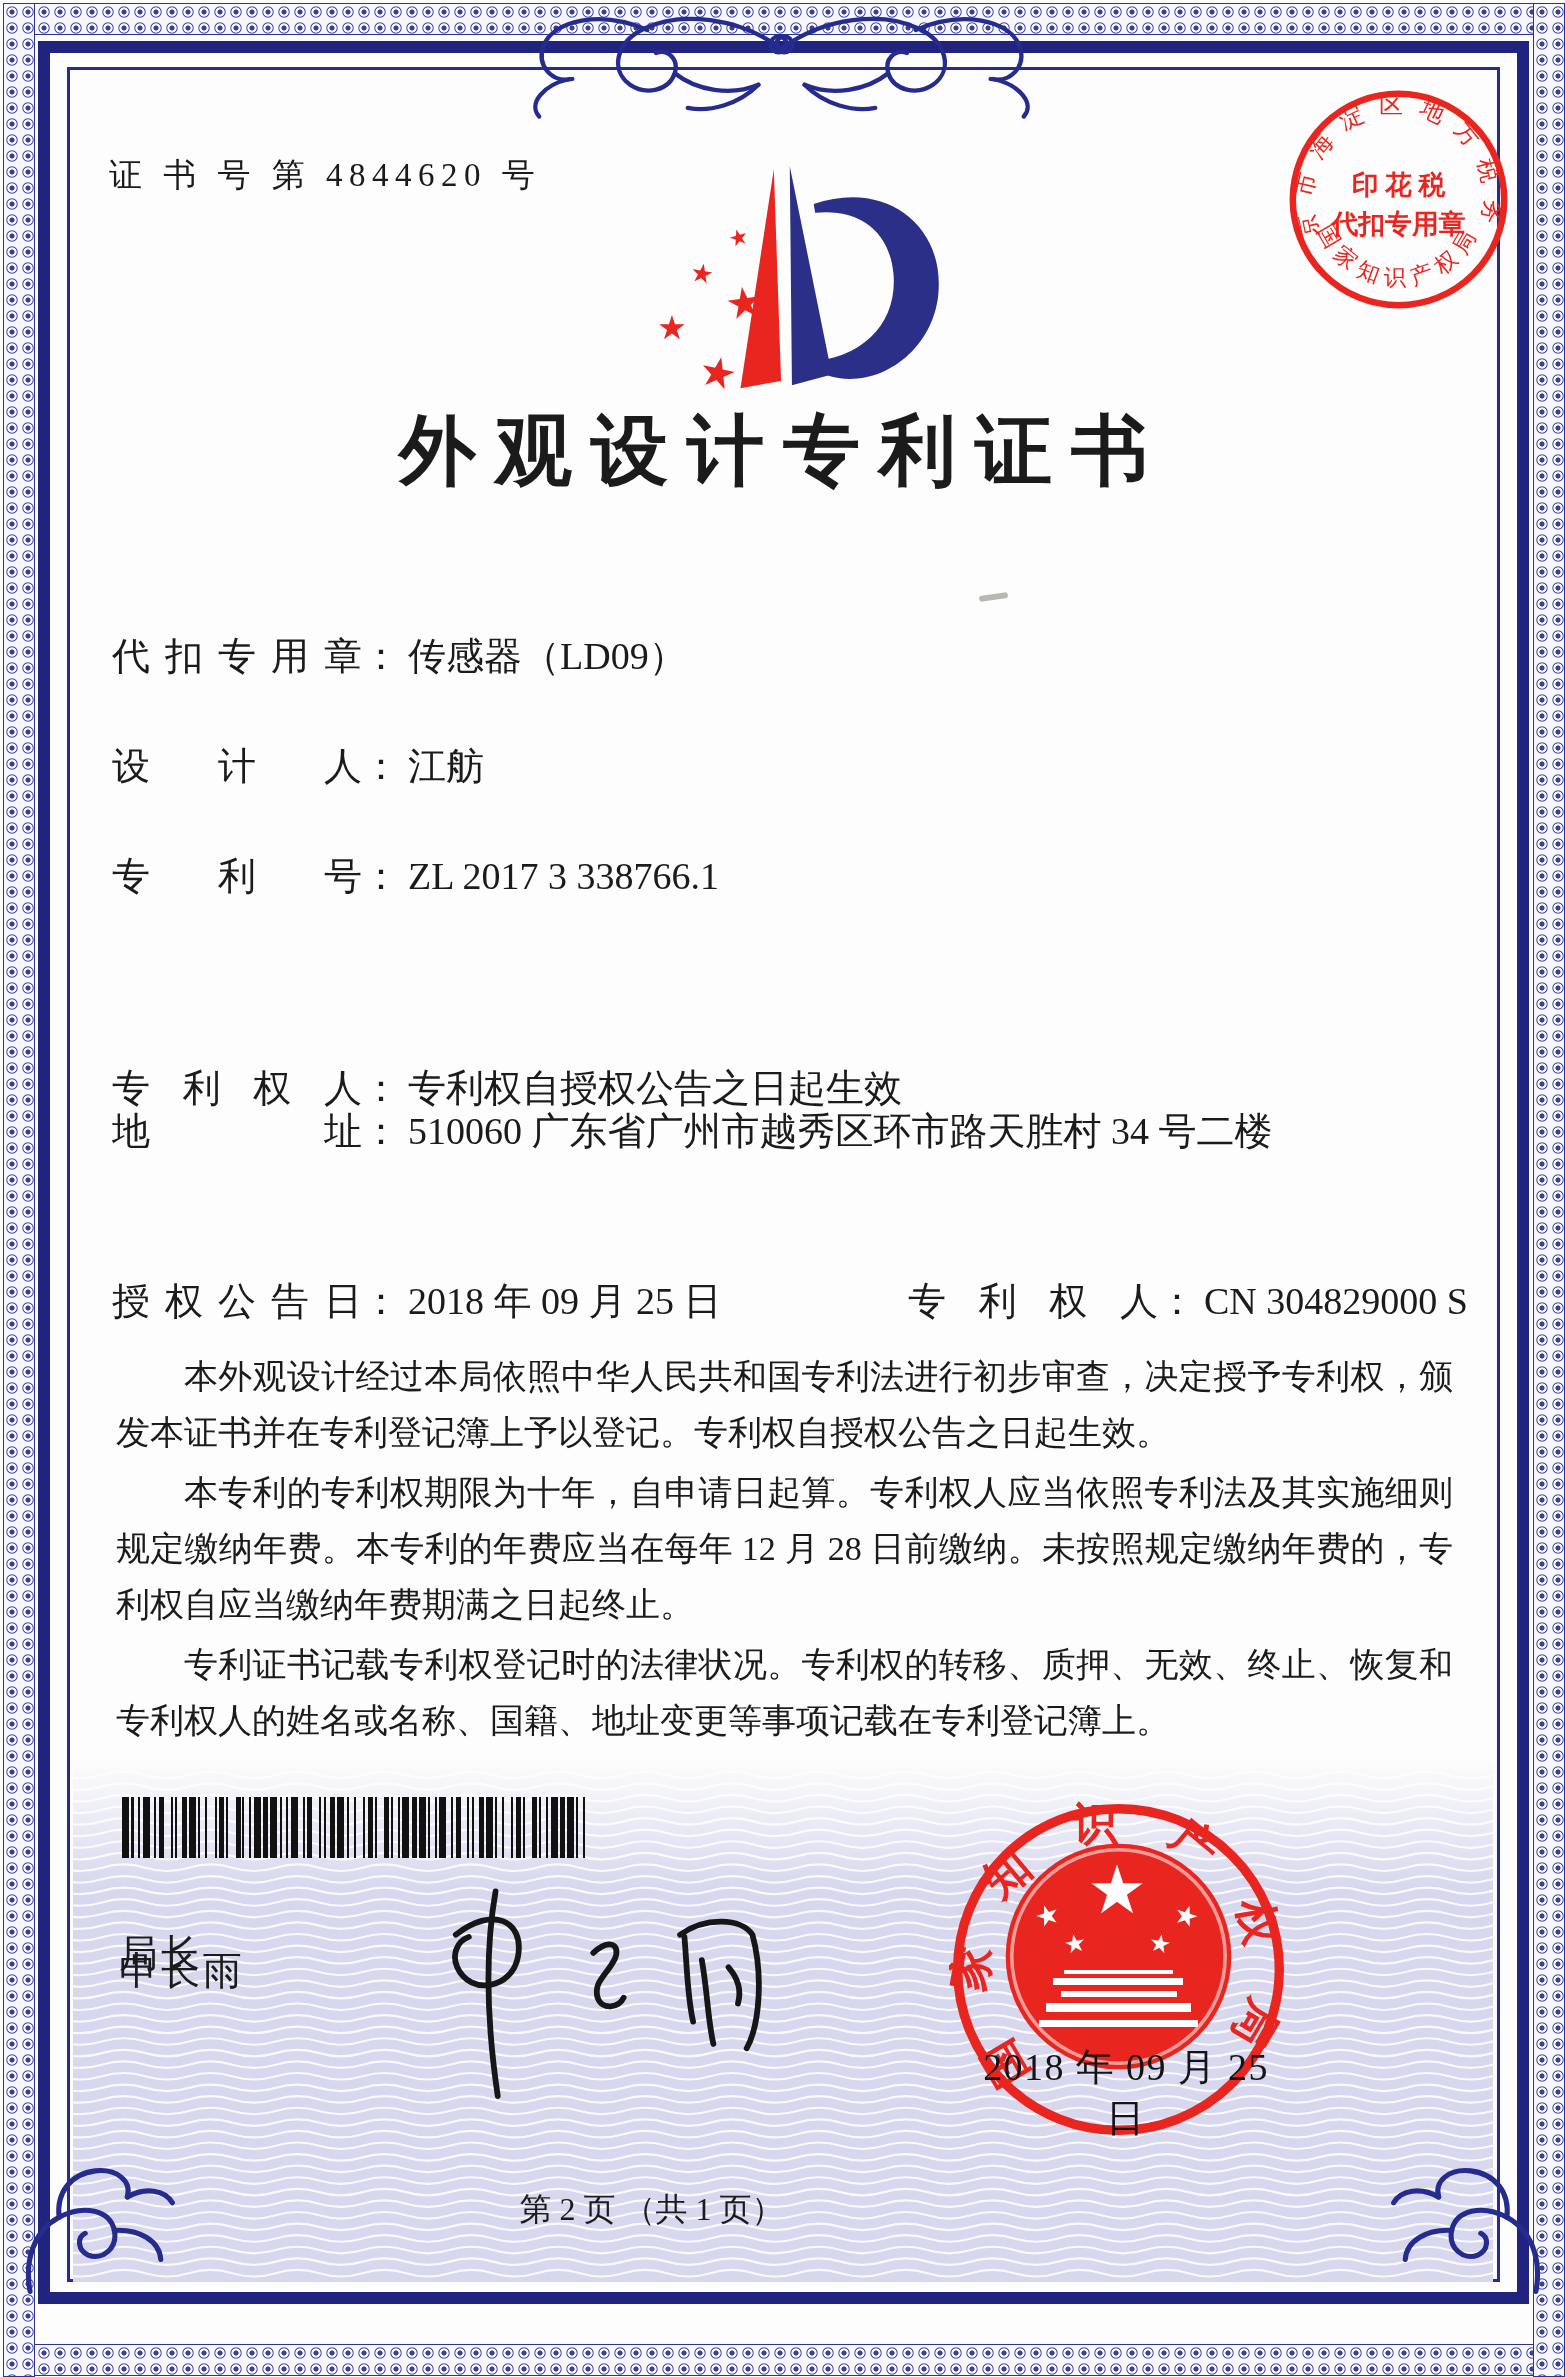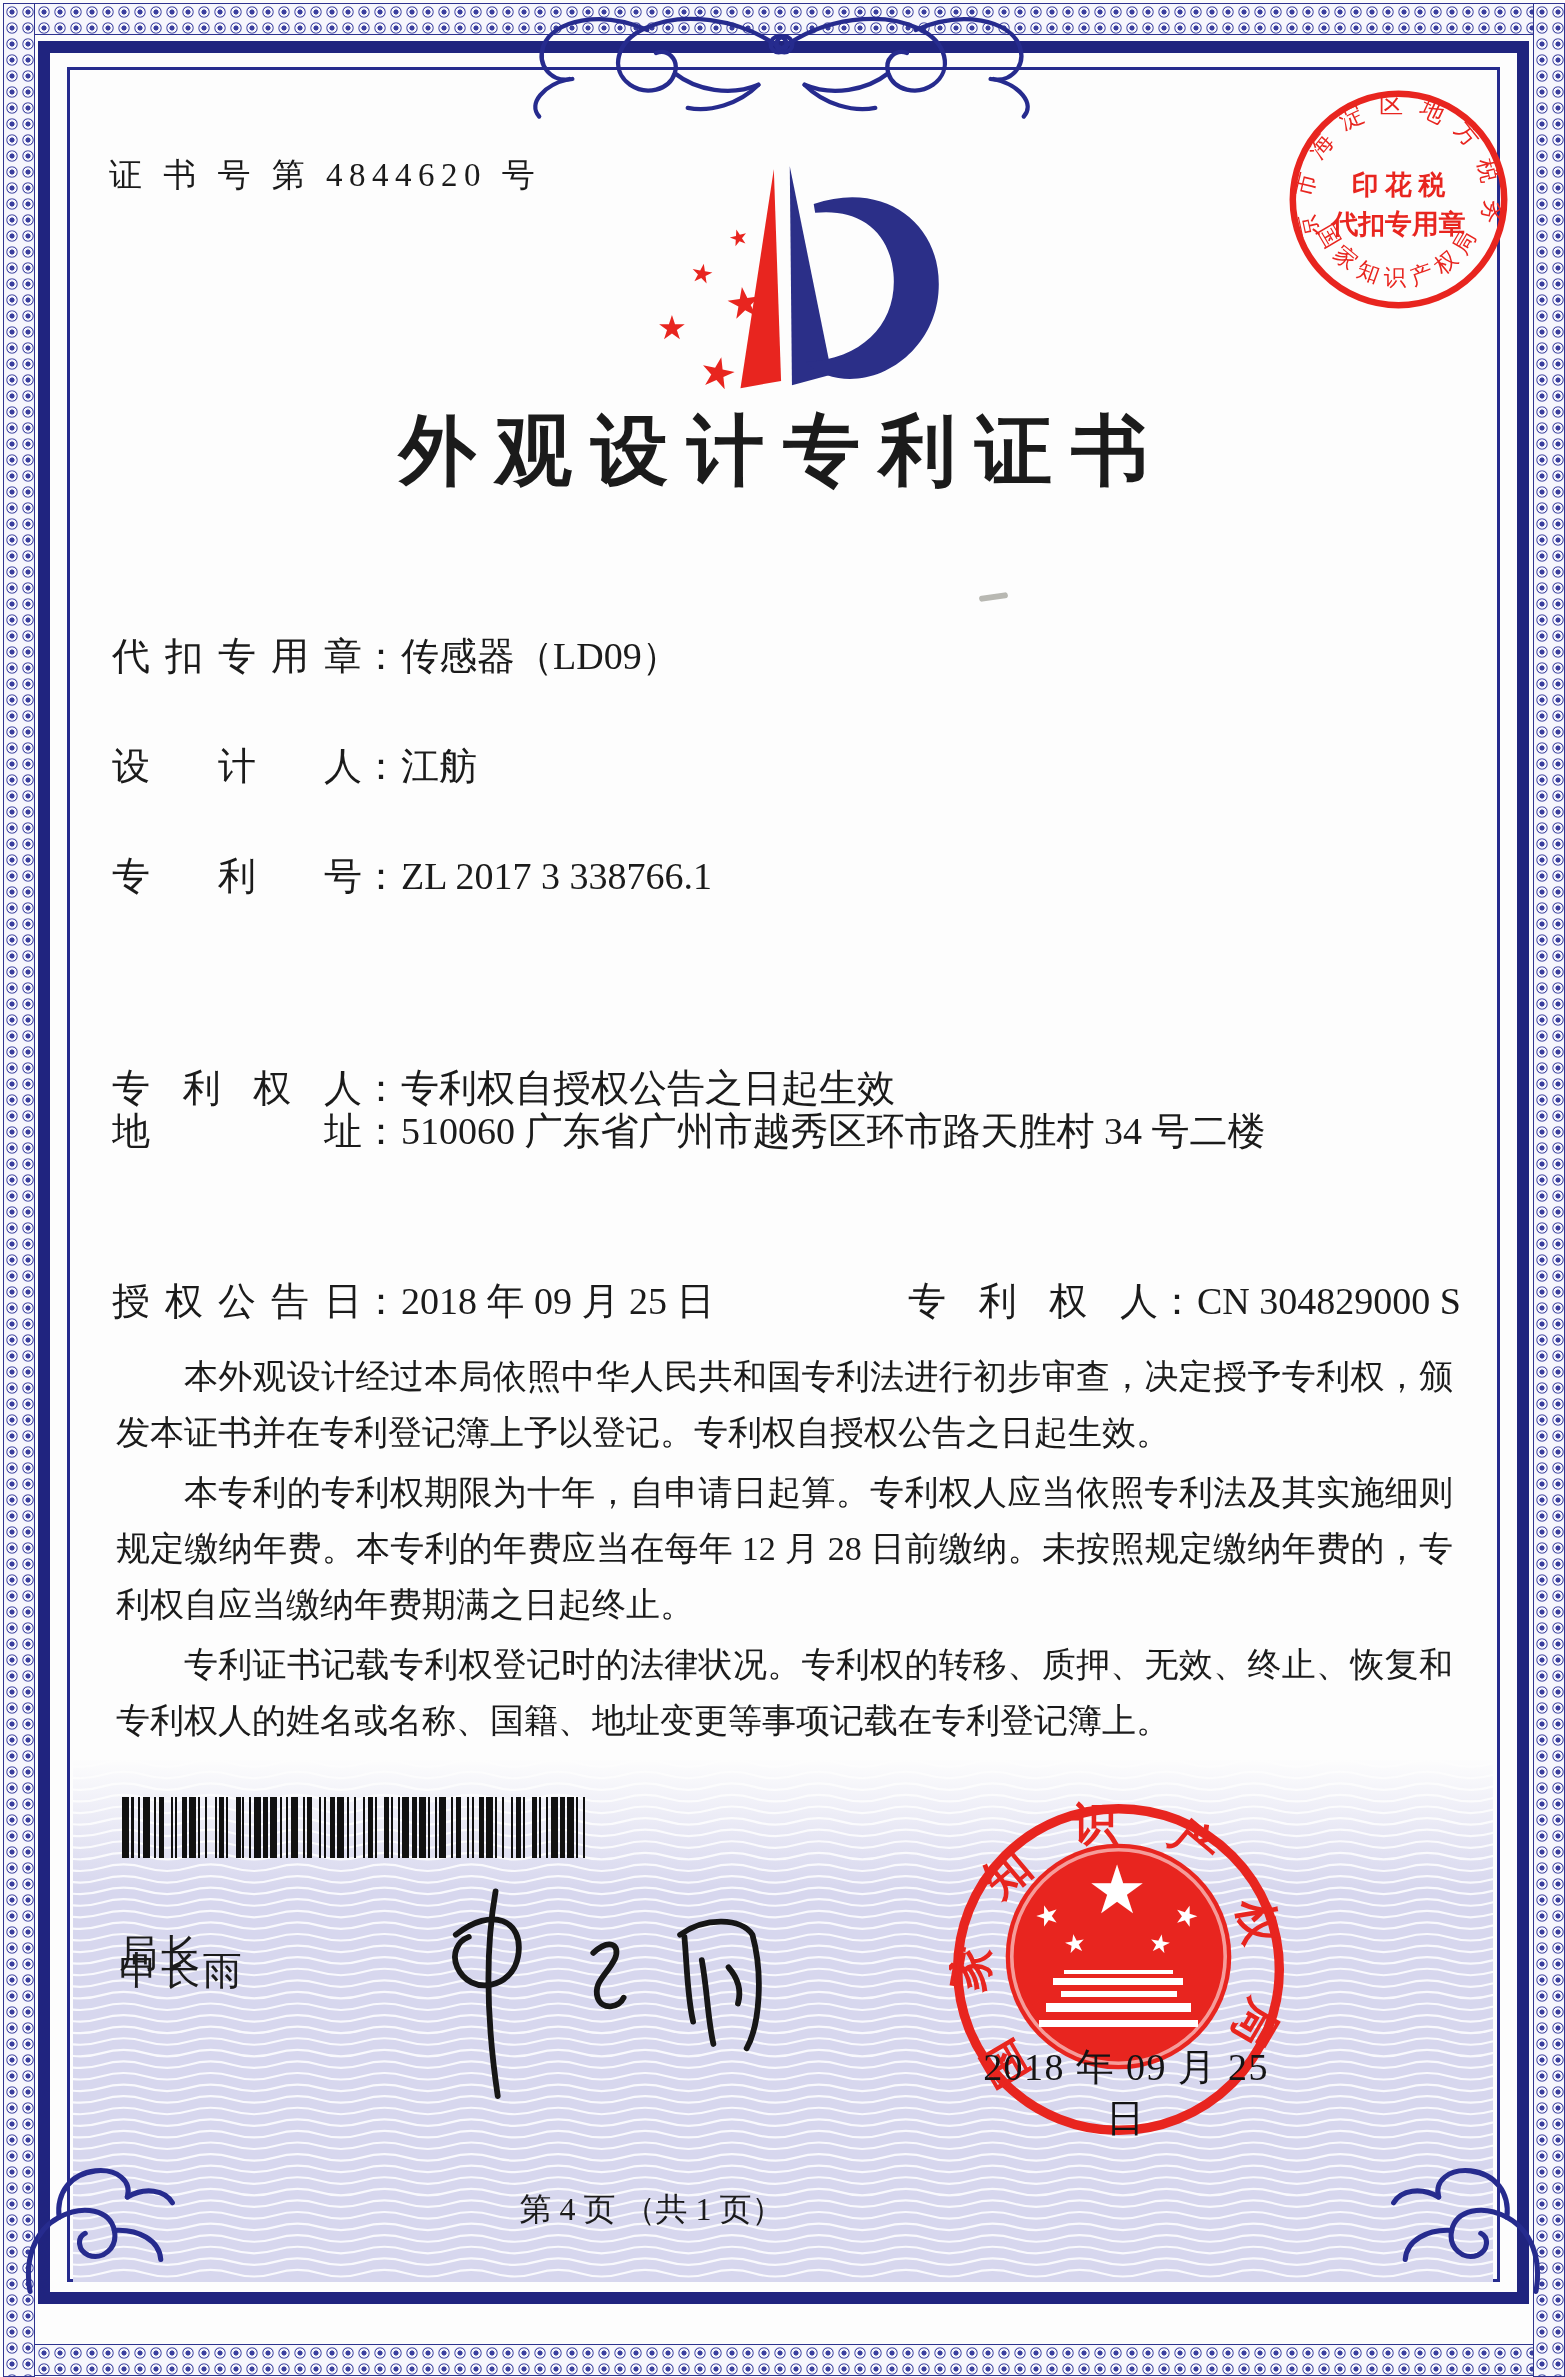--- a/index.html
+++ b/index.html
@@ -22,21 +22,21 @@
               border:3.6px solid #262b8e;box-sizing:border-box;}
   .orn path,.orn circle{stroke:#262b8e;stroke-width:6;fill:none;stroke-linecap:round;}
   .flourish path{stroke:#262b8e;stroke-width:7;fill:none;stroke-linecap:round;}
   
   .certno{position:absolute;left:109px;top:153px;font-size:33px;letter-spacing:6.5px;z-index:3;}
   .title{position:absolute;left:0;top:400px;width:1566px;text-align:center;font-size:77px;
          font-weight:bold;letter-spacing:19px;z-index:3;}
   .row{position:absolute;left:112px;font-size:38px;white-space:nowrap;z-index:3;}
   .flabel{display:inline-block;width:250px;text-align:justify;text-align-last:justify;vertical-align:top;}
   .colon{display:inline-block;}
-  .fvalue{margin-left:1px;text-align:center;}
+  .fvalue{margin-left:8px;text-align:center;}
   .pair2{position:absolute;left:796px;top:0;}
   .bodytext{position:absolute;left:112px;top:1345px;width:1345px;z-index:3;}
   .bodytext p{margin:4px;font-size:34px;line-height:56px;text-indent:2em;text-align:justify;}
   .officer{position:absolute;left:119px;font-size:39px;letter-spacing:2.9px;z-index:3;}
   .footer{position:absolute;left:449px;top:2188px;width:405px;text-align:center;font-size:32px;z-index:4;}
   
   .wavezone{position:absolute;left:73px;top:1759px;width:1420px;height:523px;background:#d7d7ee;z-index:1;}
   .wavefade{position:absolute;left:0;top:0;width:100%;height:130px;
             background:linear-gradient(#fdfdfd,rgba(253,253,253,0));}
   
@@ -302,16 +302,16 @@
       <span class="star" style="left:139px;top:84px;font-size:24.6px;transform:rotate(10deg);">★</span>
       <div class="gate" style="left:54px;top:122px;width:109px;height:4.3px;"></div>
       <div class="gate" style="left:43px;top:130px;width:130px;height:7.2px;"></div>
       <div class="gate" style="left:51px;top:143px;width:116px;height:5.8px;"></div>
       <div class="gate" style="left:36px;top:155px;width:145px;height:8.7px;"></div>
       <div class="gate" style="left:29px;top:172px;width:159px;height:7.2px;"></div>
     </div>
   </div>
   <div class="sealdate">2018 年 09 月 25 日</div>
 
-  <div class="footer">第 4 页 （共 1 页）</div>
+  <div class="footer">第 2 页 （共 1 页）</div>
 
 </div>
 
 
 </body></html>

